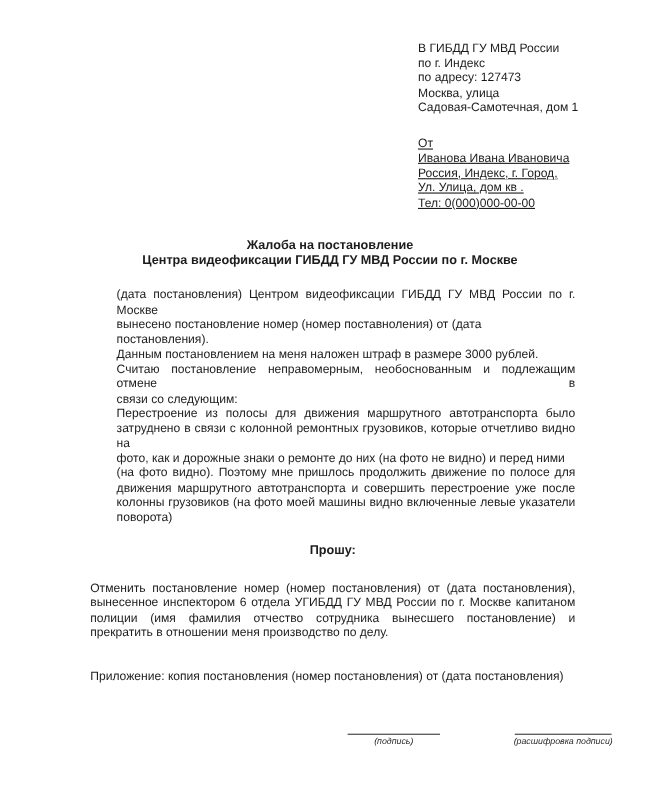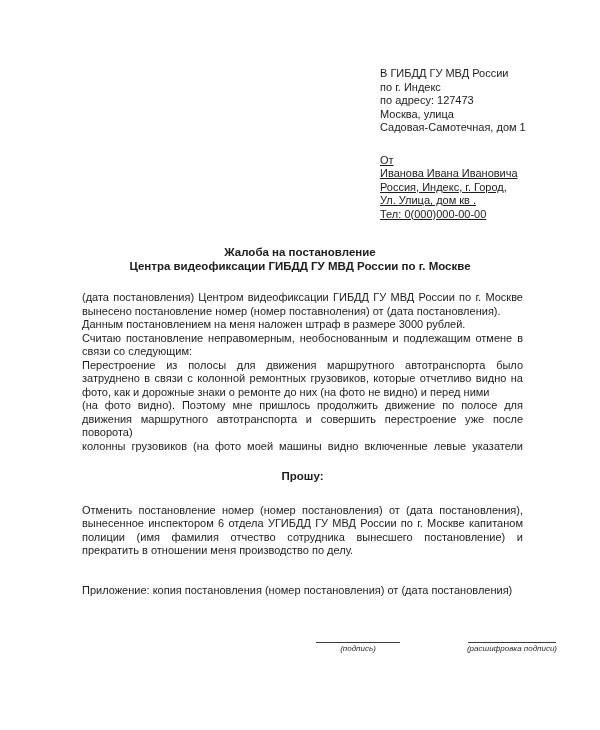--- a/index.html
+++ b/index.html
@@ -10,21 +10,21 @@
   .page {
     position: relative;
     width: 600px;
     height: 730px;
     background: #ffffff;
     font-family: "Liberation Sans", sans-serif;
     font-size: 11px;
     line-height: 13.5px;
     color: #1c1c1c;
     box-sizing: border-box;
-    padding-top: 67px;
+    padding-top: 38px;
     overflow: hidden;
   }
   .addr-block {
     margin-left: 380px;
     width: 200px;
   }
   .sender-block {
     margin-top: 19px;
     text-decoration: underline;
   }
@@ -34,20 +34,21 @@
     font-weight: bold;
     font-size: 11.5px;
     line-height: 14px;
   }
   .content {
     margin-left: 82px;
     width: 441px;
   }
   .body-text {
     margin-top: 18px;
+    margin-left: 24px;
   }
   .line {
     text-align: left;
     white-space: normal;
   }
   .line.justify {
     text-align: justify;
     text-align-last: justify;
   }
   .request-heading {
@@ -138,22 +139,22 @@
           <div class="line justify">(дата постановления)  Центром видеофиксации ГИБДД ГУ МВД России по г. Москве</div>
           <div class="line">вынесено постановление номер (номер поставноления) от (дата постановления).</div>
           <div class="line">Данным постановлением на меня наложен штраф в размере 3000 рублей.</div>
           <div class="line justify">Считаю постановление неправомерным, необоснованным и подлежащим отмене в</div>
           <div class="line">связи со следующим:</div>
           <div class="line justify">Перестроение из полосы для движения маршрутного автотранспорта было</div>
           <div class="line justify">затруднено в связи с колонной ремонтных грузовиков, которые отчетливо видно на</div>
           <div class="line">фото, как и дорожные знаки о ремонте до них (на фото не видно) и перед ними</div>
           <div class="line justify">(на фото видно). Поэтому мне пришлось продолжить движение по полосе для</div>
           <div class="line justify">движения маршрутного автотранспорта и совершить перестроение уже после</div>
+          <div class="line justify">колонны грузовиков (на фото моей машины видно включенные левые указатели</div>
           <div class="line">поворота)</div>
-          <div class="line justify">колонны грузовиков (на фото моей машины видно включенные левые указатели</div>
         </div>
     </div>
 
     <div class="request-heading">Прошу:</div>
 
     <div class="request-text">
       <div>
           <div class="line justify">Отменить постановление номер (номер постановления) от (дата постановления),</div>
           <div class="line justify">вынесенное инспектором 6 отдела УГИБДД ГУ МВД России по г. Москве капитаном</div>
           <div class="line justify">полиции (имя фамилия отчество сотрудника вынесшего постановление) и</div>

